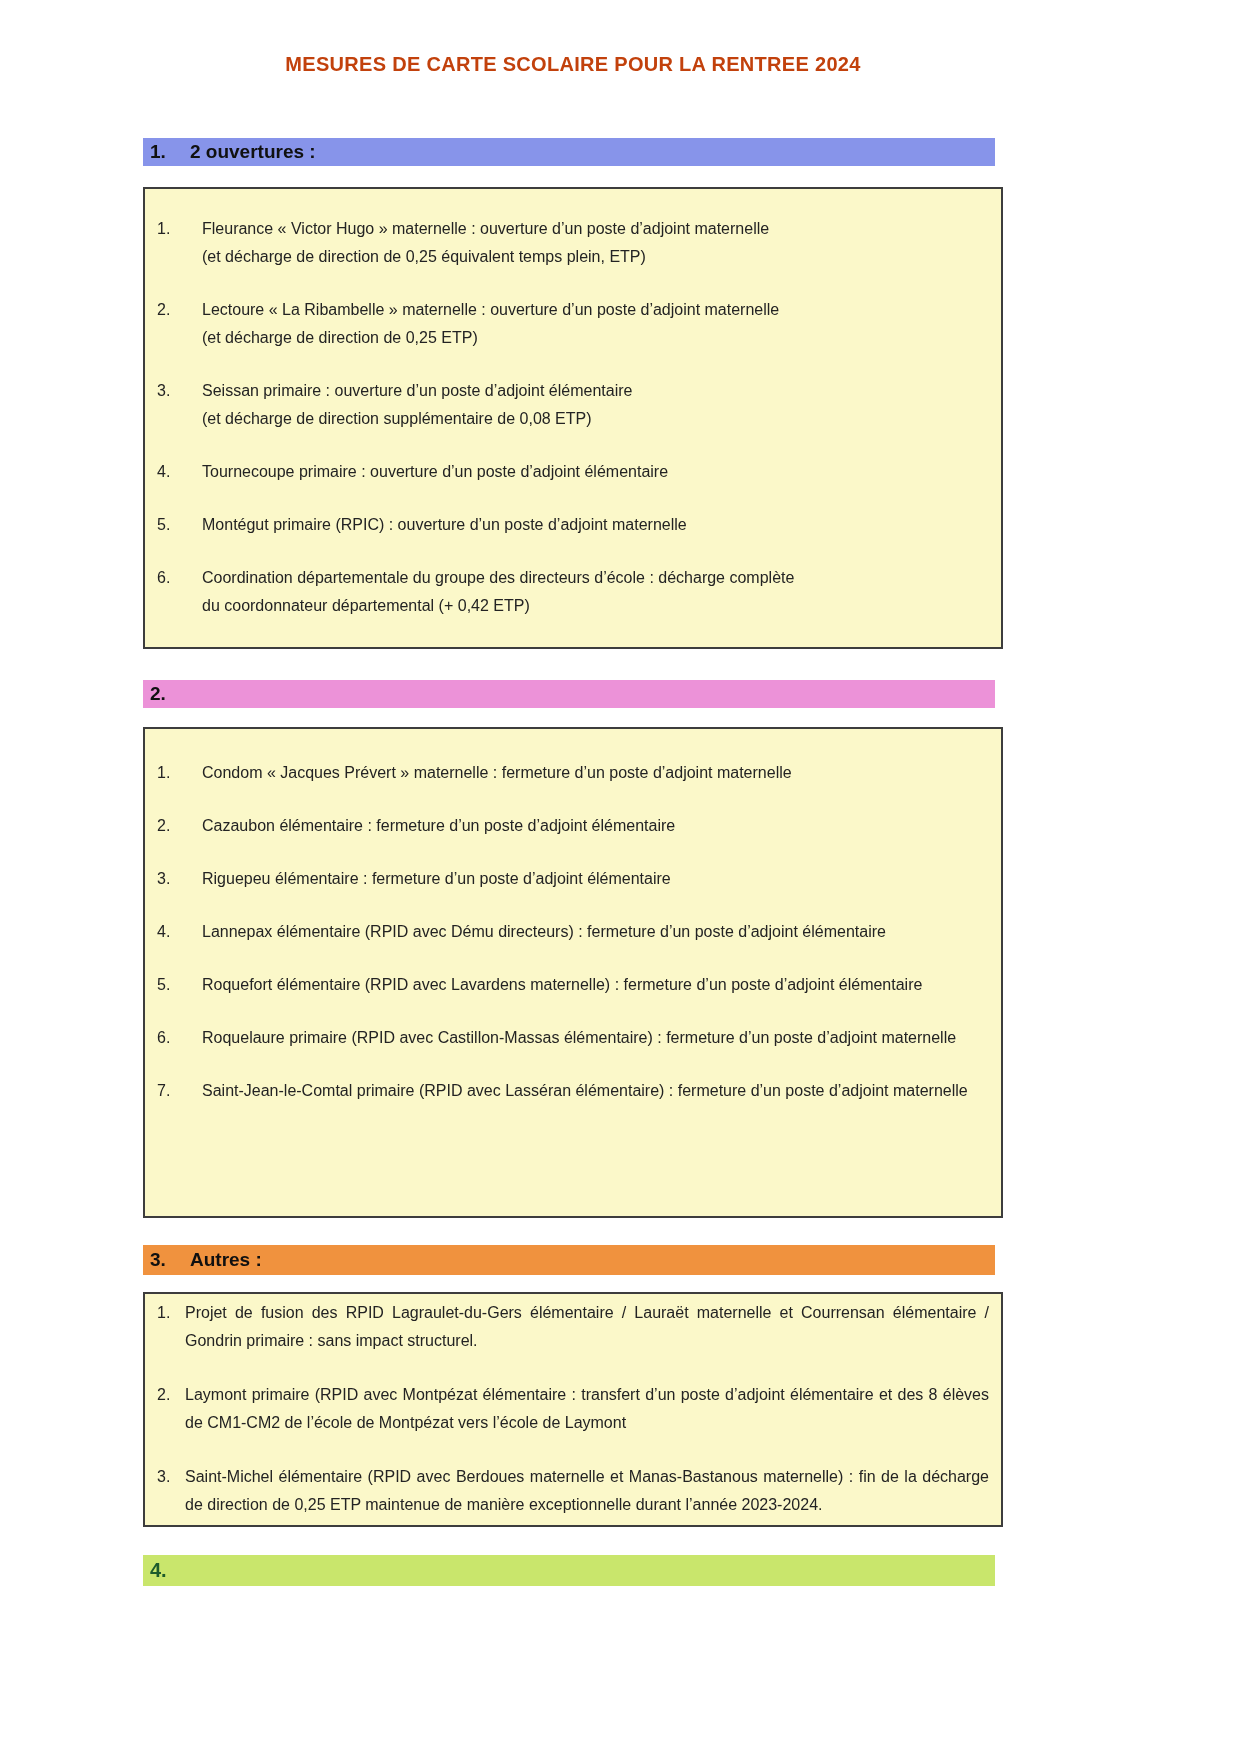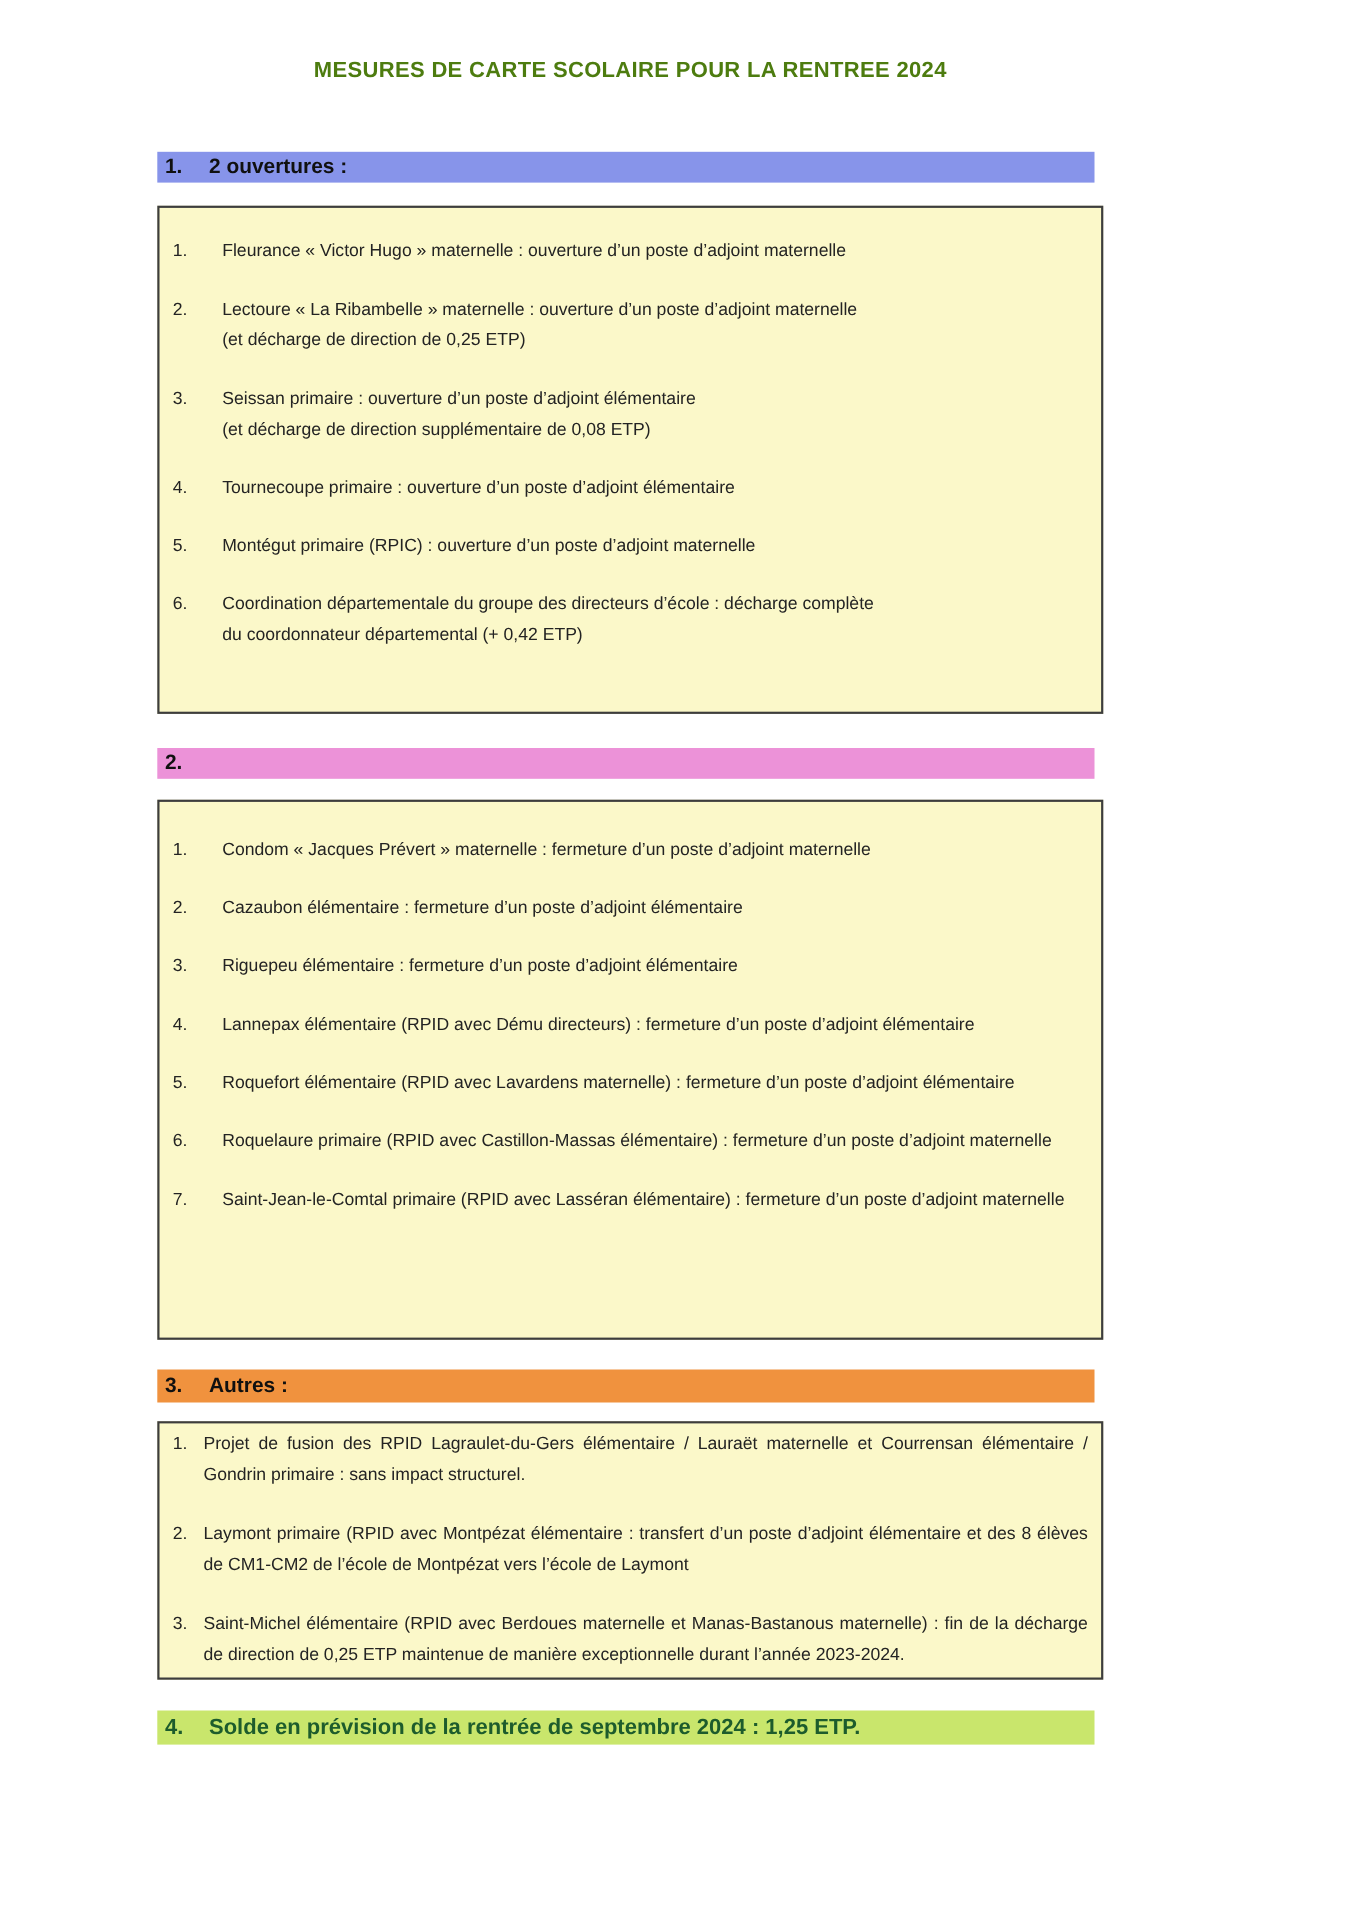--- a/index.html
+++ b/index.html
@@ -11,21 +11,21 @@
     --panel:#FBF8C9;
     --ink:#1F1F1F;
   }
   html,body{margin:0;padding:0;background:#ffffff;}
   .page{
     position:relative;width:1240px;height:1755px;background:#ffffff;overflow:hidden;
     font-family:"Liberation Sans",sans-serif;color:var(--ink);
   }
   .doc-title{
     position:absolute;top:53px;left:143px;width:860px;
-    text-align:center;font-size:20px;font-weight:700;letter-spacing:0.3px;color:#4d7c0f;
+    text-align:center;font-size:20px;font-weight:700;letter-spacing:0.3px;color:#c2410c;
   }
   .bar{
     position:absolute;left:143px;width:852px;height:28px;
     display:flex;align-items:center;font-weight:700;font-size:19px;color:#101010;
   }
   .bar-num{padding-left:7px;width:40px;flex:0 0 auto;}
   .bar-label{flex:1 1 auto;white-space:nowrap;}
   .bar-1{top:138px;background:var(--c1);}
   .bar-2{top:680px;background:var(--c2);}
   .bar-3{top:1245px;background:var(--c3);height:30px;}
@@ -57,20 +57,21 @@
   <div class="bar bar-1">
     <span class="bar-num">1.</span>
     <span class="bar-label">2 ouvertures :</span>
   </div>
 
   <div class="panel panel-1">
     <div class="item">
       <span class="item-num">1.</span>
       <span class="item-text">
         <span class="line">Fleurance « Victor Hugo » maternelle : ouverture d’un poste d’adjoint maternelle</span>
+        <span class="line line2">(et décharge de direction de 0,25 équivalent temps plein, ETP)</span>
       </span>
     </div>
     <div class="item">
       <span class="item-num">2.</span>
       <span class="item-text">
         <span class="line">Lectoure « La Ribambelle » maternelle : ouverture d’un poste d’adjoint maternelle</span>
         <span class="line line2">(et décharge de direction de 0,25 ETP)</span>
       </span>
     </div>
     <div class="item">
@@ -173,16 +174,15 @@
     <div class="item">
       <span class="item-num">3.</span>
       <span class="item-text">
         <span class="line">Saint-Michel élémentaire (RPID avec Berdoues maternelle et Manas-Bastanous maternelle) : fin de la décharge de direction de 0,25 ETP maintenue de manière exceptionnelle durant l’année 2023-2024.</span>
       </span>
     </div>
   </div>
 
   <div class="bar bar-4">
     <span class="bar-num">4.</span>
-    <span class="bar-label">Solde en prévision de la rentrée de septembre 2024 : 1,25 ETP.</span>
   </div>
 
 </div>
 
 </body></html>

